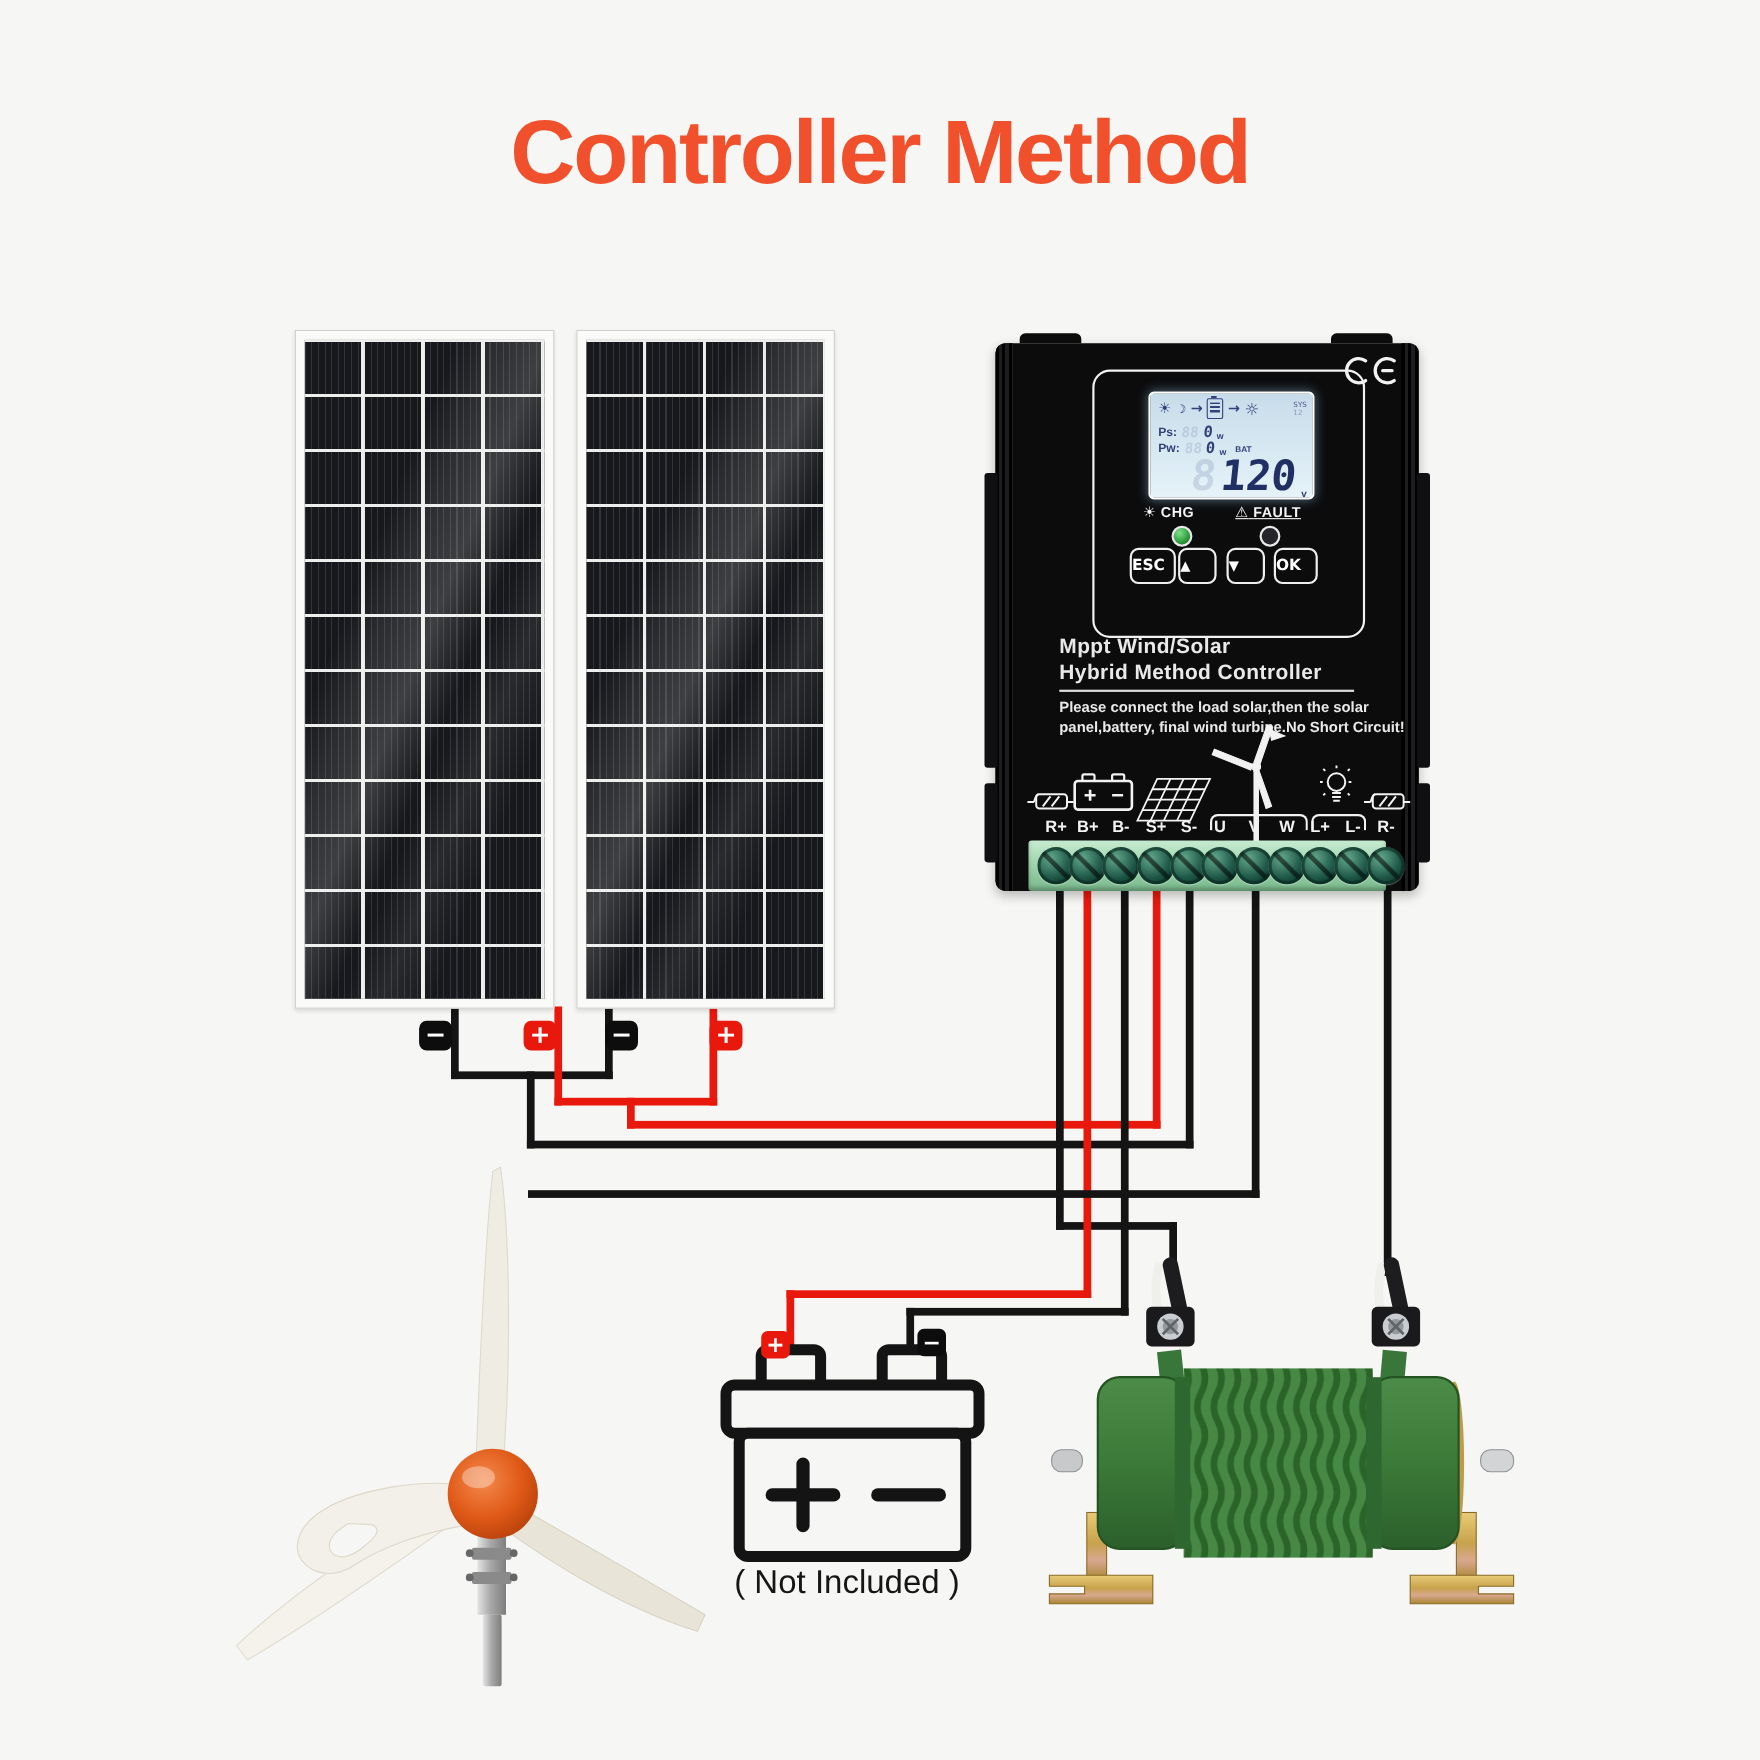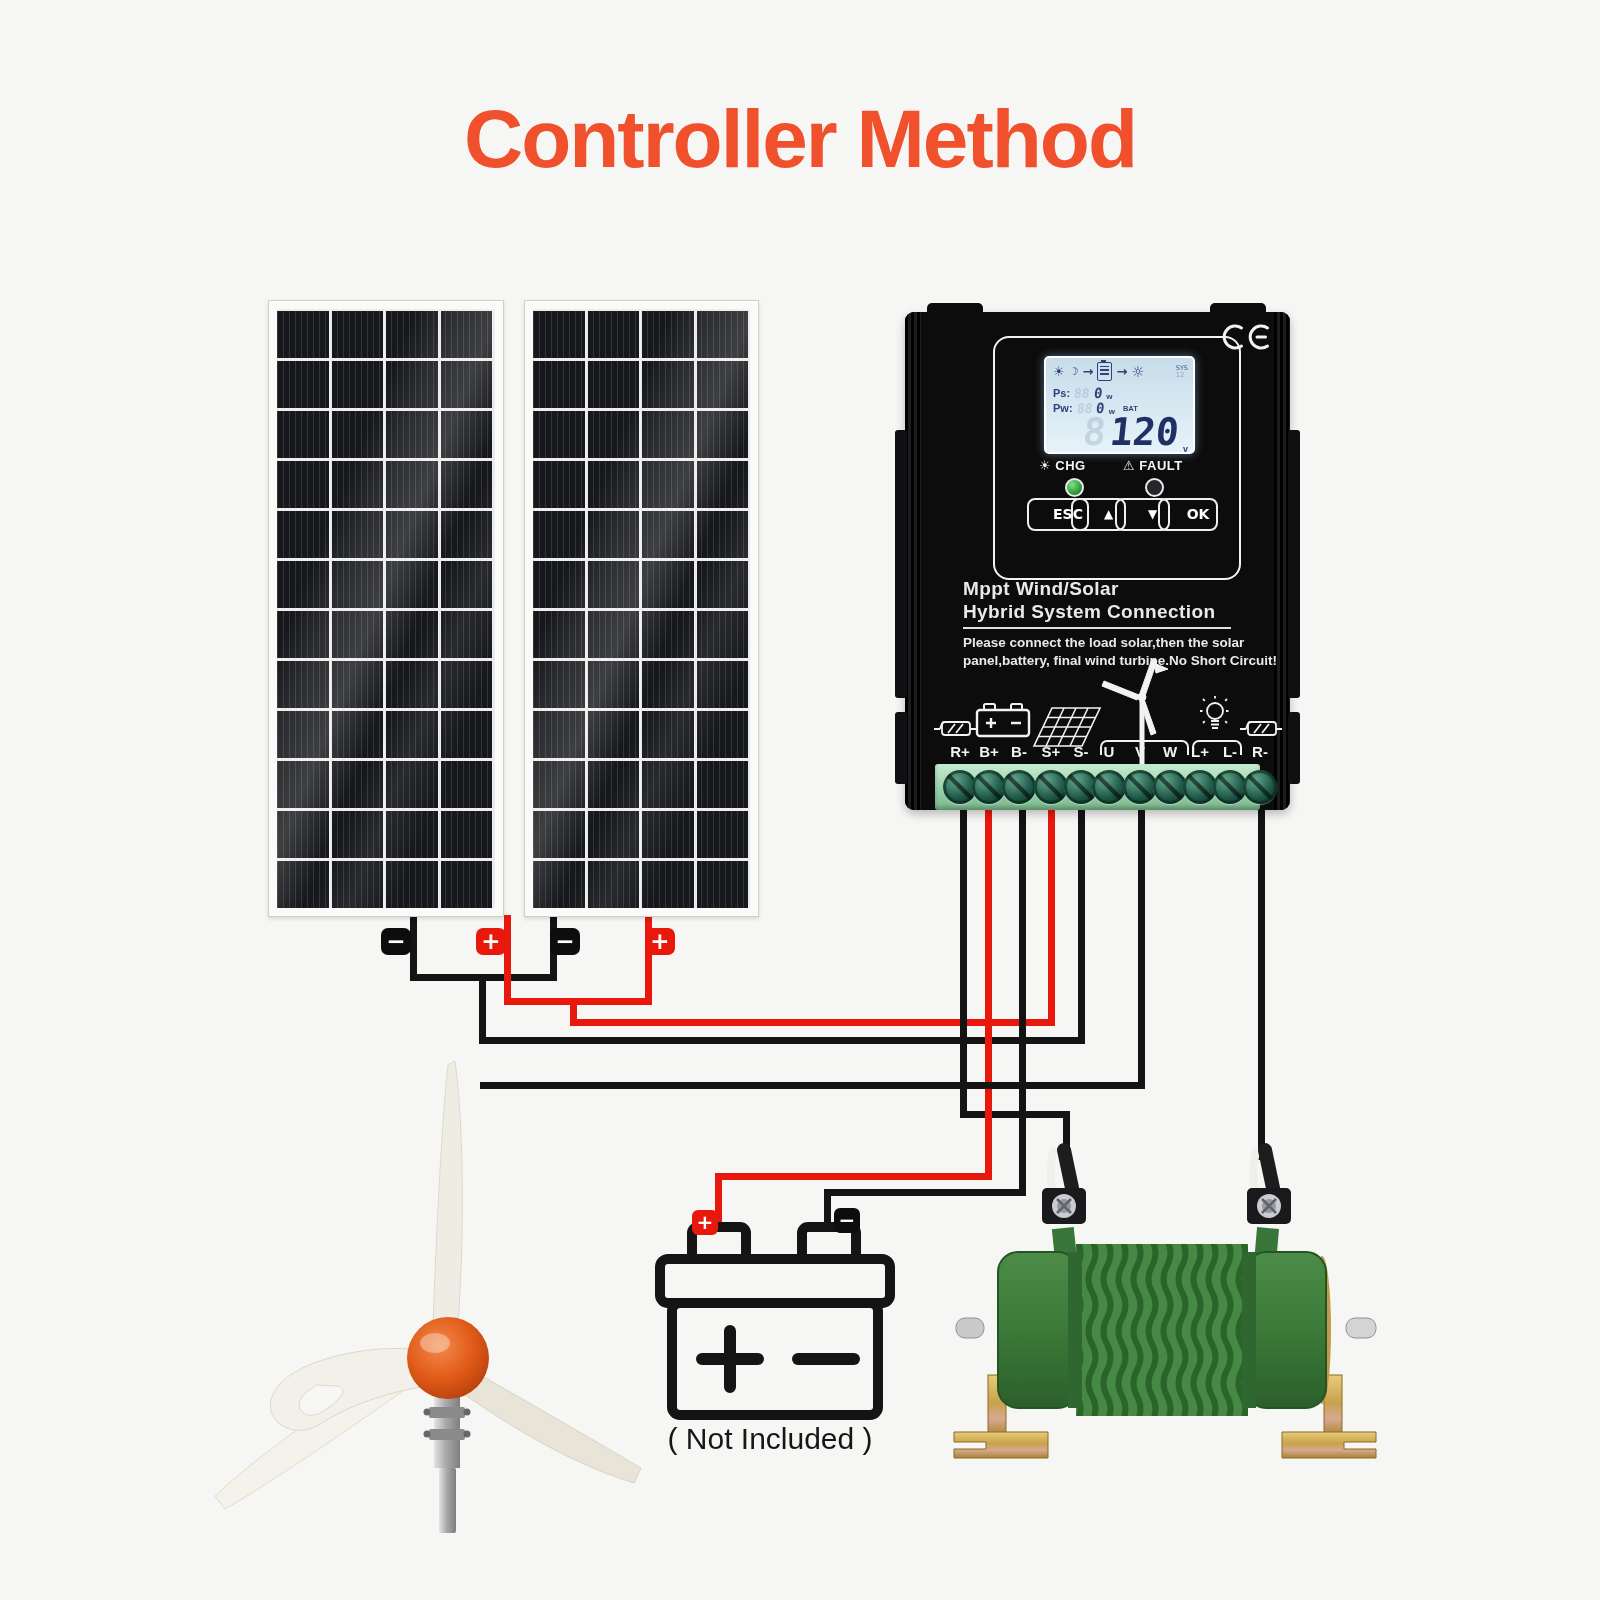--- a/index.html
+++ b/index.html
@@ -43,22 +43,22 @@
   .lcd-batt{display:inline-block;width:13px;height:17px;border:1.5px solid #32417a;border-radius:2px;position:relative;}
   .lcd-batt:before{content:"";position:absolute;left:3px;top:-3px;width:5px;height:2px;background:#32417a;}
   .lcd-batt:after{content:"";position:absolute;left:2px;top:3px;right:2px;height:9px;
       background:repeating-linear-gradient(0deg,#32417a 0 2px,transparent 2px 4px);}
   .ghost{opacity:.15;}
   .seg{font-family:"DejaVu Sans Mono",monospace;font-weight:bold;transform:skewX(-6deg);}
   .ledlabel{color:#f4f4f4;font-size:13px;font-weight:bold;letter-spacing:.5px;}
   .led{width:15px;height:15px;border-radius:50%;border:2px solid #e8e8e8;}
   .led.on{background:radial-gradient(circle at 35% 30%, #7fe08a, #2f9c3c 60%, #14591d);}
   .led.off{background:#26262a;}
-  .btn{border:2px solid #efefef;border-radius:8px;color:#fff;text-align:center;
-       font-family:"DejaVu Sans",sans-serif;font-weight:bold;padding-left:20px;}
+  .btn{border:2px solid #efefef;border-radius:8px;color:#fff;
+       font-family:"DejaVu Sans",sans-serif;font-weight:bold;}
   .ctext{color:#e9e9e9;}
   .termlabel{width:34px;margin-left:-17px;text-align:center;color:#f2f2f2;font-size:15px;font-weight:bold;}
   #termblock{left:30px;top:452px;width:325px;height:46px;border-radius:3px;
              background:linear-gradient(#c6ecd0,#8ec89e 70%,#7ab98c);box-shadow:inset 0 -3px 4px rgba(0,0,0,.25);}
   .screw{position:absolute;top:6px;width:34px;height:34px;border-radius:50%;
      background:
        linear-gradient(45deg, transparent 44%, rgba(0,0,0,.55) 47% 53%, transparent 56%),
        radial-gradient(circle at 35% 30%, #63a98c, #1e5747 55%, #0d362b 85%);
      box-shadow:inset 0 0 0 3px rgba(10,40,30,.6),0 1px 1px rgba(255,255,255,.4);}
   svg{display:block;}
@@ -161,34 +161,34 @@
       <span class="seg ghost" style="font-size:38px;">8</span>
       <span class="seg" style="font-size:38px;color:#203064;">120</span>
       <span style="font-size:9px;font-weight:bold;">v</span>
     </div>
   </div>
 
   <div class="abs ledlabel" style="left:134px;top:146px;">
     <span style="font-family:'DejaVu Sans',sans-serif;">☀</span>
     <span>CHG</span>
   </div>
-  <div class="abs ledlabel" style="left:218px;top:146px;">
+  <div class="abs ledlabel" style="left:218px;top:146px;text-decoration:underline;">
     <span style="font-family:'DejaVu Sans',sans-serif;">⚠</span>
     <span>FAULT</span>
   </div>
   <div class="abs led on" style="left:160px;top:166px;"></div>
   <div class="abs led off" style="left:240px;top:166px;"></div>
 
   <div class="abs btn" style="left:122px;top:186px;width:38px;height:29px;font-size:14px;line-height:29px;">ESC</div>
   <div class="abs btn" style="left:166px;top:186px;width:31px;height:29px;font-size:12px;line-height:29px;">▲</div>
   <div class="abs btn" style="left:210px;top:186px;width:31px;height:29px;font-size:12px;line-height:29px;">▼</div>
   <div class="abs btn" style="left:253px;top:186px;width:36px;height:29px;font-size:14px;line-height:29px;">OK</div>
 
   <div class="abs ctext" style="left:58px;top:266px;font-size:19px;font-weight:bold;letter-spacing:.4px;">Mppt Wind/Solar</div>
-  <div class="abs ctext" style="left:58px;top:289px;font-size:19px;font-weight:bold;letter-spacing:.4px;">Hybrid System Connection</div>
+  <div class="abs ctext" style="left:58px;top:289px;font-size:19px;font-weight:bold;letter-spacing:.4px;">Hybrid Method Controller</div>
   <div class="abs" style="left:58px;top:315px;width:268px;height:2px;background:#dedede;"></div>
   <div class="abs ctext" style="left:58px;top:323px;font-size:13.5px;font-weight:bold;">Please connect the load solar,then the solar</div>
   <div class="abs ctext" style="left:58px;top:341px;font-size:13.5px;font-weight:bold;">panel,battery, final wind turbine.No Short Circuit!</div>
 
   <div class="abs" style="left:187px;top:345px;">
     <svg width="100" height="112" viewBox="0 0 100 112">
       <g stroke="#f2f2f2" fill="#f2f2f2">
         <polygon points="48,36 60,2 65,4 53,39"></polygon>
         <polygon points="47,38 12,24 10,29 45,43"></polygon>
         <polygon points="52,42 64,76 59,78 48,44"></polygon>

